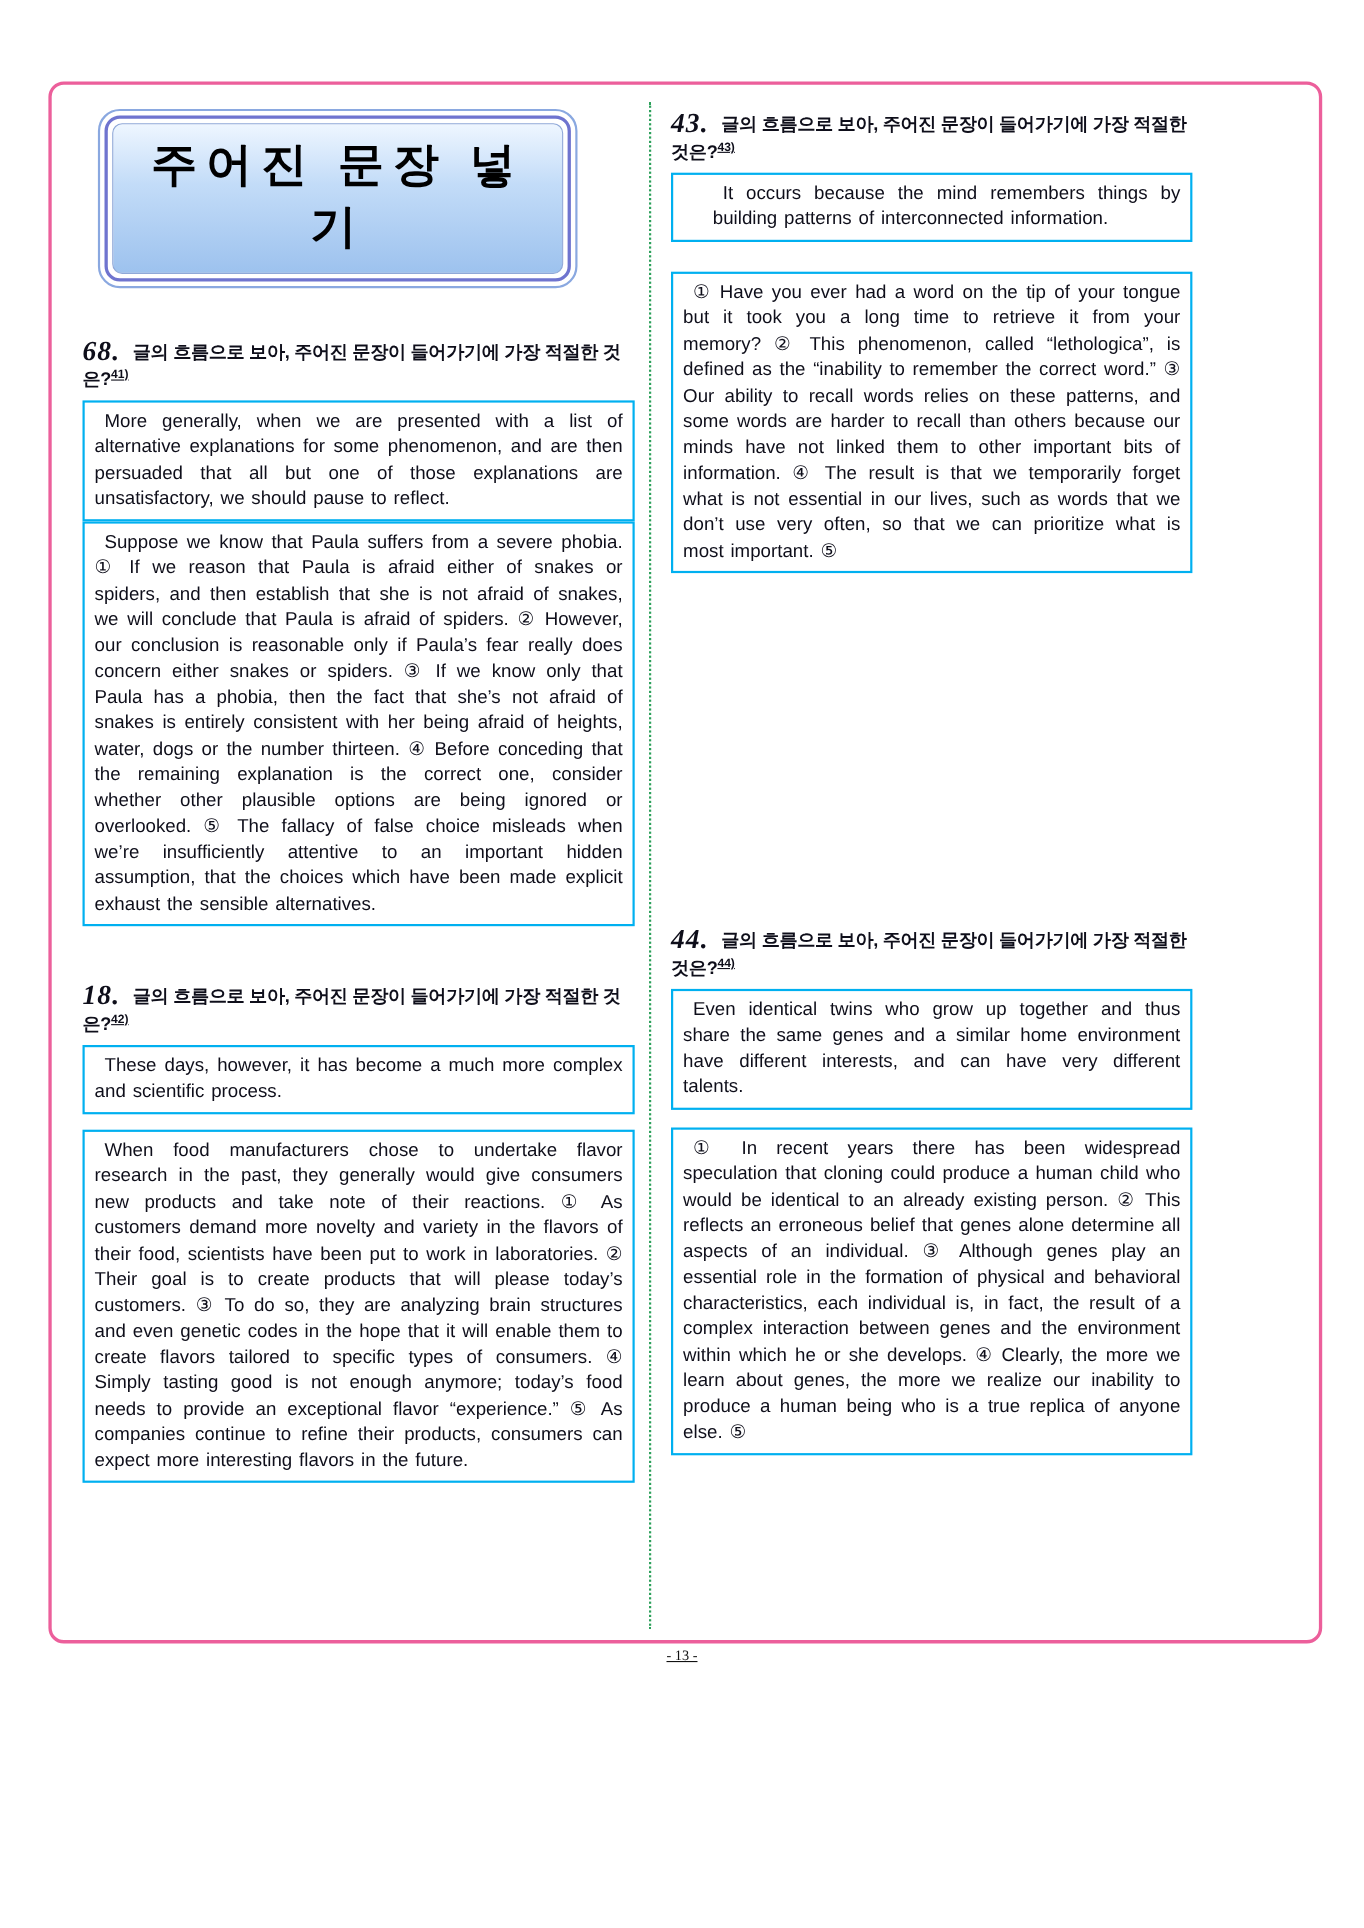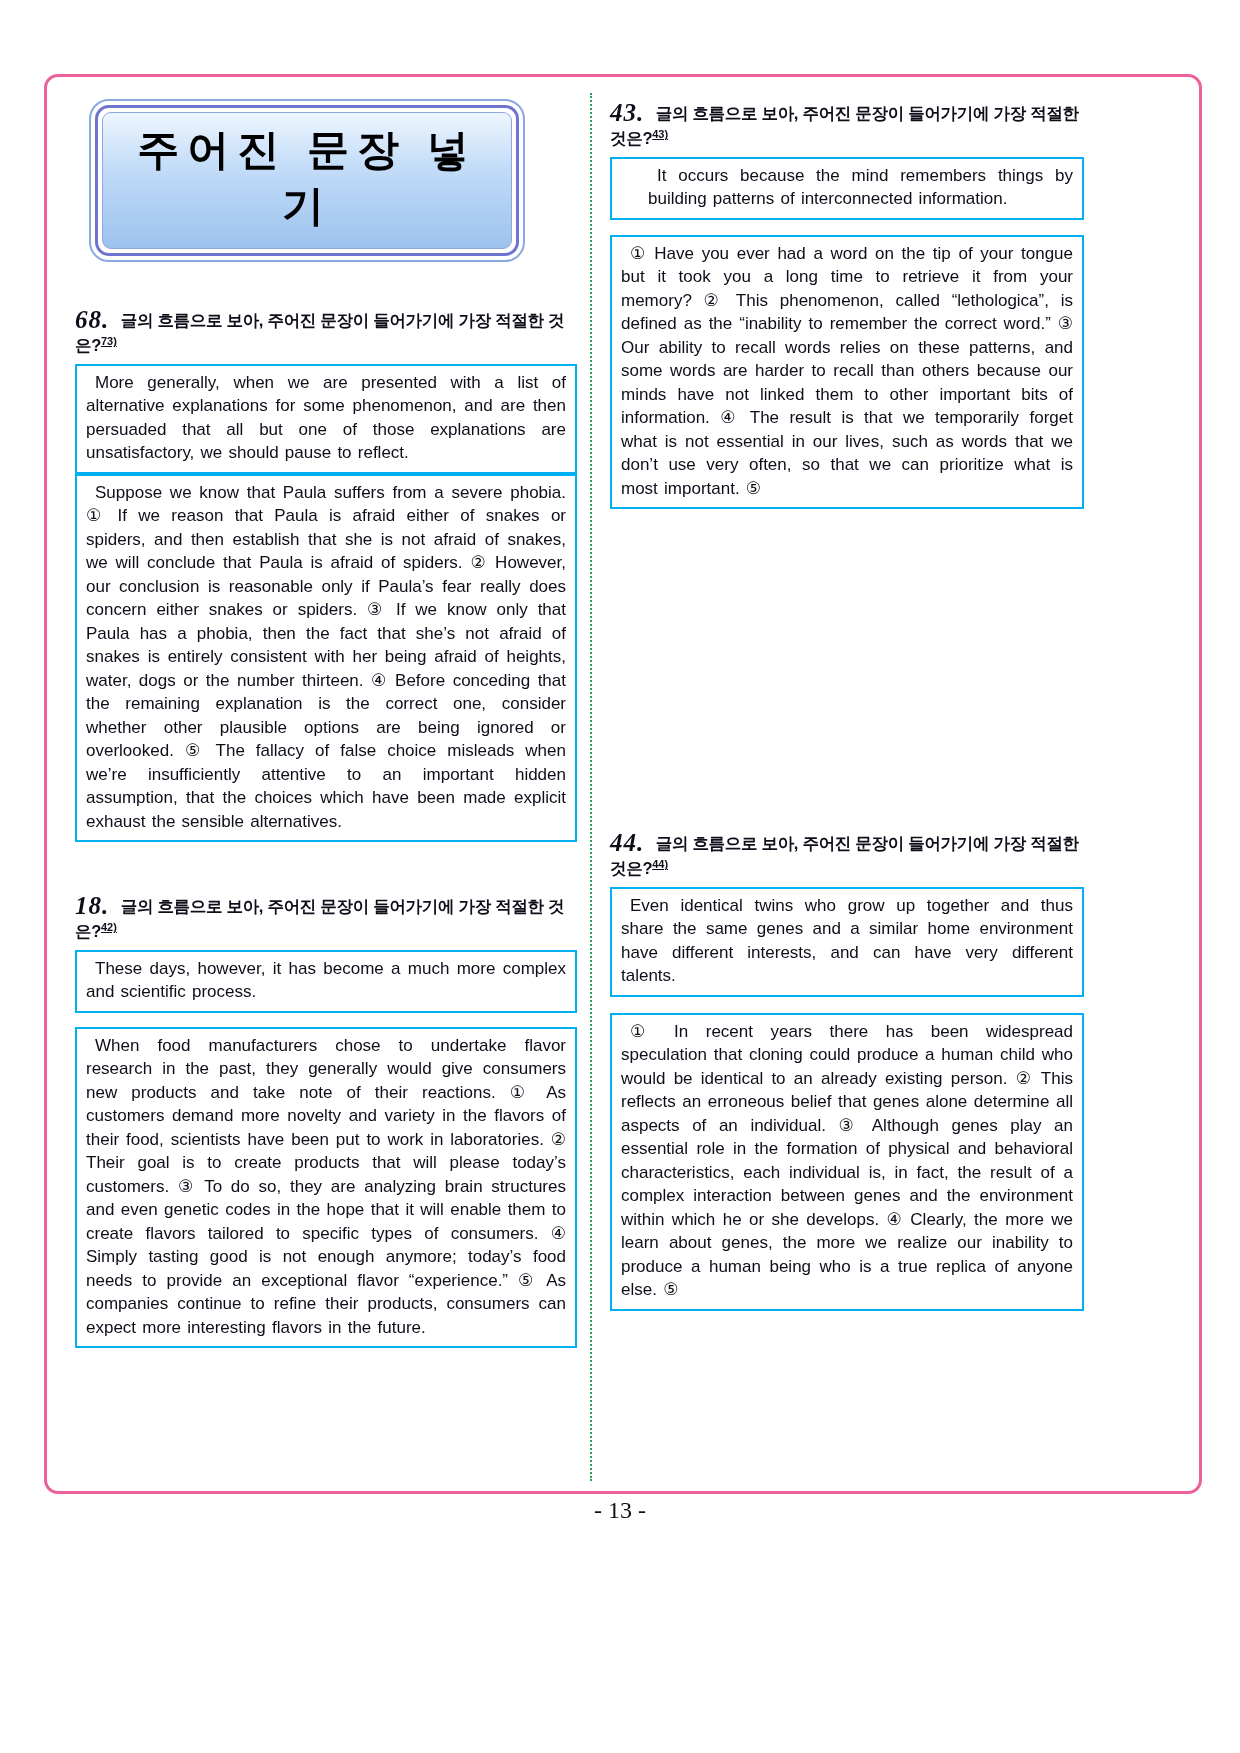--- a/index.html
+++ b/index.html
@@ -46,49 +46,50 @@
     margin: 0; font-size: 17px; line-height: 23.5px;
     text-align: justify; text-indent: 9px; color: #0e0e1a;
     word-spacing: 1.5px;
   }
 
   .q41 { margin-top: 30px; }
   .q41 .given-box { }
   .q42 { margin-top: 48px; }
   .q42 .given-box { margin-bottom: 14px; }
   .q43 { margin-top: 20px; }
-  .q43 .given-box { margin-bottom: 15px; padding-left: 36px; }
+  .q43 .given-box { margin-bottom: 27px; padding-left: 36px; }
   .q44 { margin-top: 318px; }
   .q44 .given-box { margin-bottom: 16px; }
 
   .footer {
     position: absolute; left: 0; top: 1497px; width: 100%;
-    text-align: center; font-size: 24px; color: #111;
+    text-align: center; font-size: 13px; color: #111;
     font-family: "Liberation Serif", "DejaVu Serif", serif;
+    text-decoration: underline;
   }
 </style>
 </head>
 <body>
 
 <div class="frame">
 
   <div class="col-left">
 
     <div class="title-wrap">
       <div class="title-outer">
         <div class="title-mid">
           <div class="title-inner">주어진 문장 넣기</div>
         </div>
       </div>
     </div>
 
     <section class="question q41">
       <p class="q-header">
         <span class="q-num">68.</span>
-        <span class="q-prompt">글의 흐름으로 보아, 주어진 문장이 들어가기에 가장 적절한 것은?</span><sup class="q-ref">73)</sup>
+        <span class="q-prompt">글의 흐름으로 보아, 주어진 문장이 들어가기에 가장 적절한 것은?</span><sup class="q-ref">41)</sup>
       </p>
       <div class="box given-box">
         <p class="box-text">More generally, when we are presented with a list of alternative explanations for some phenomenon, and are then persuaded that all but one of those explanations are unsatisfactory, we should pause to reflect.</p>
       </div>
       <div class="box passage-box">
         <p class="box-text">Suppose we know that Paula suffers from a severe phobia. ① If we reason that Paula is afraid either of snakes or spiders, and then establish that she is not afraid of snakes, we will conclude that Paula is afraid of spiders. ② However, our conclusion is reasonable only if Paula’s fear really does concern either snakes or spiders. ③ If we know only that Paula has a phobia, then the fact that she’s not afraid of snakes is entirely consistent with her being afraid of heights, water, dogs or the number thirteen. ④ Before conceding that the remaining explanation is the correct one, consider whether other plausible options are being ignored or overlooked. ⑤ The fallacy of false choice misleads when we’re insufficiently attentive to an important hidden assumption, that the choices which have been made explicit exhaust the sensible alternatives.</p>
       </div>
     </section>
 
     <section class="question q42">

